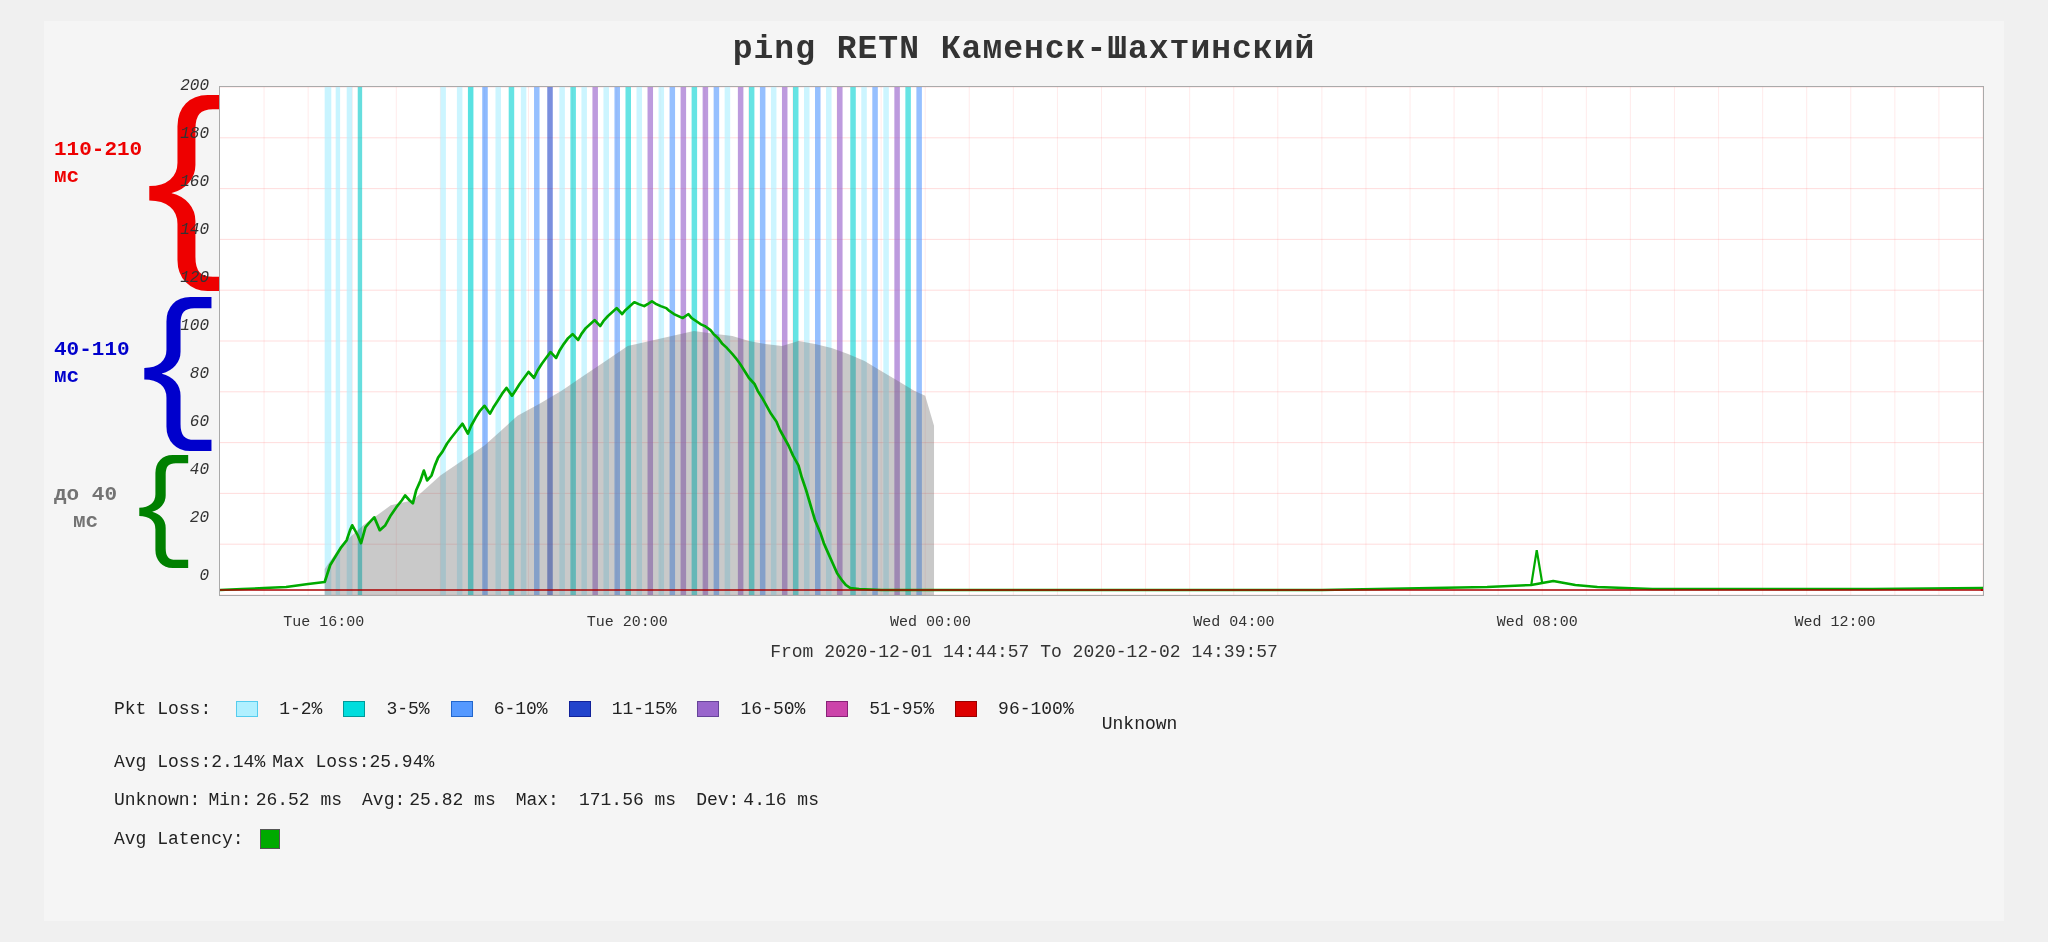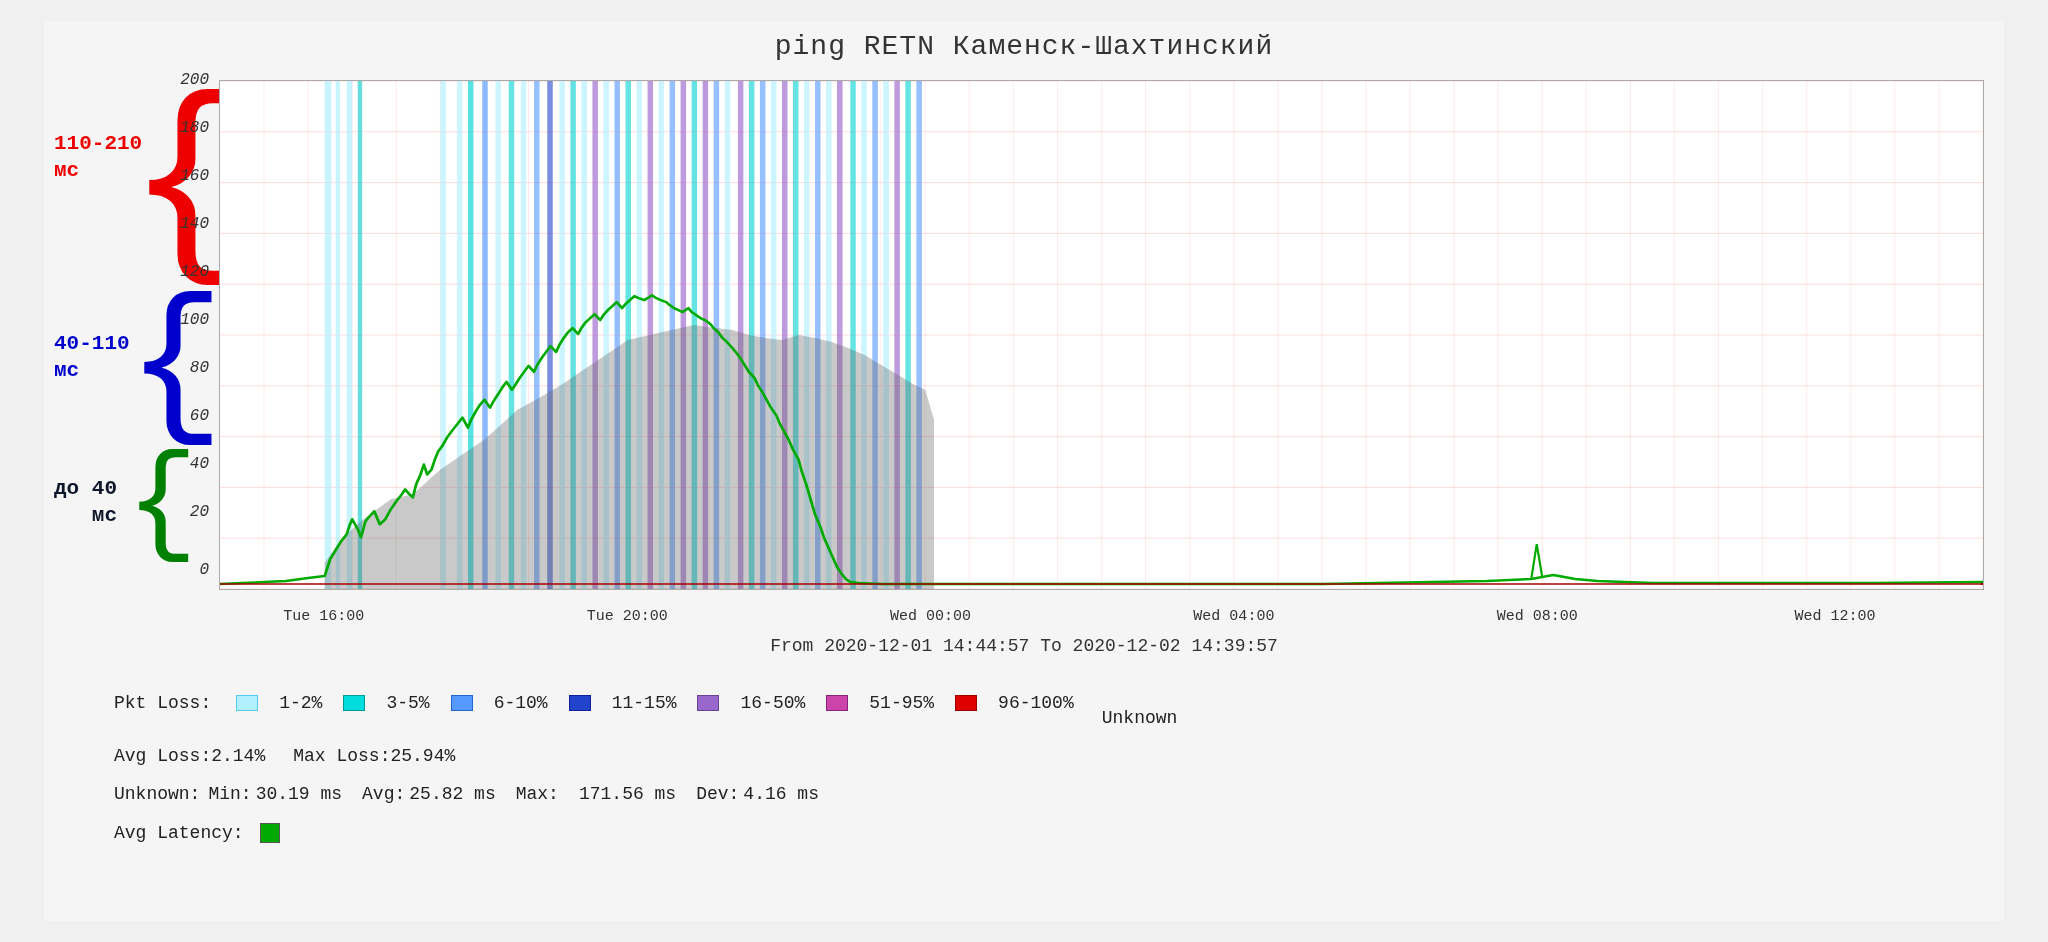--- a/index.html
+++ b/index.html
@@ -15,22 +15,22 @@
     }
     .container {
       background: #f5f5f5;
       width: 1960px;
       height: 900px;
       position: relative;
       padding: 10px;
     }
     .chart-title {
       text-align: center;
-      font-size: 28px;
-      font-weight: normal;
+      font-size: 33px;
+      font-weight: bold;
       color: #333;
       margin-bottom: 8px;
       letter-spacing: 1px;
     }
     .chart-area {
       display: flex;
       flex-direction: row;
       position: relative;
       height: 560px;
     }
@@ -159,21 +159,21 @@
         <span style="position:absolute;left:0;top:50px;font-size:21px;font-weight:bold;color:#e00;line-height:1.3;text-align:left;">110-210<br>мс</span>
         <span style="position:absolute;left:72px;top:0;font-size:210px;color:#e00;line-height:1;font-weight:100;">{</span>
       </div>
 
       <div style="position:absolute; left:0; top:215px; width:115px; height:165px;">
         <span style="position:absolute;left:0;top:45px;font-size:21px;font-weight:bold;color:#00c;line-height:1.3;text-align:left;">40-110<br>мс</span>
         <span style="position:absolute;left:72px;top:0;font-size:165px;color:#00c;line-height:1;font-weight:100;">{</span>
       </div>
 
       <div style="position:absolute; left:0; top:375px; width:115px; height:120px;">
-        <span style="position:absolute;left:0;top:30px;font-size:21px;font-weight:bold;color:#0f172a;line-height:1.3;text-align:right;">до 40<br>мс</span>
+        <span style="position:absolute;left:0;top:30px;font-size:21px;font-weight:bold;color:#737373;line-height:1.3;text-align:center;">до 40<br>мс</span>
         <span style="position:absolute;left:72px;top:0;font-size:120px;color:#008000;line-height:1;font-weight:100;">{</span>
       </div>
     </div>
 
     <div class="graph-wrapper">
 
       <div class="y-axis-numbers">
 
         <span class="y-tick" style="top:10px;">200</span>
         <span class="y-tick" style="top:58px;">180</span>
@@ -488,29 +488,29 @@
       <span>16-50%</span>
       <span class="legend-box" style="background:#cc44aa;border-color:#882277;"></span>
       <span>51-95%</span>
       <span class="legend-box" style="background:#dd0000;border-color:#990000;"></span>
       <span>96-100%</span>
       <span style="margin-left:10px;margin-top:31px;">Unknown</span>
     </div>
 
     <div class="stats-row" style="margin-top:4px;">
       <span>Avg Loss:</span>
-      <span style="margin-right:28px;">2.14%</span>
+      <span style="margin-right:7px;">2.14%</span>
       <span>Max Loss:</span>
       <span>25.94%</span>
     </div>
 
     <div class="stats-row" style="margin-top:4px;">
       <span style="margin-right:8px;">Unknown:</span>
       <span style="margin-right:4px;">Min:</span>
-      <span style="margin-right:20px;">30.19 ms</span>
+      <span style="margin-right:20px;">26.52 ms</span>
       <span style="margin-right:4px;">Avg:</span>
       <span style="margin-right:20px;">25.82 ms</span>
       <span style="margin-right:20px;">Max:</span>
       <span style="margin-right:20px;">171.56 ms</span>
       <span style="margin-right:4px;">Dev:</span>
       <span>4.16 ms</span>
     </div>
 
     <div class="avg-latency-row" style="margin-top:4px;">
       <span style="margin-right:8px;">Avg Latency:</span>

